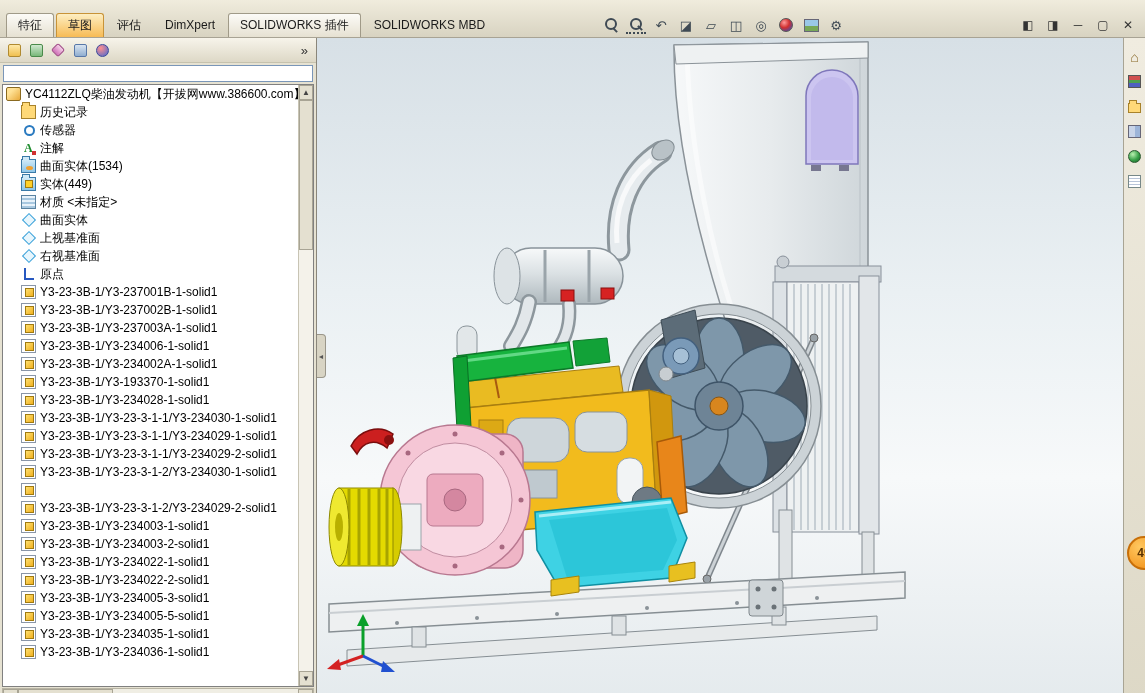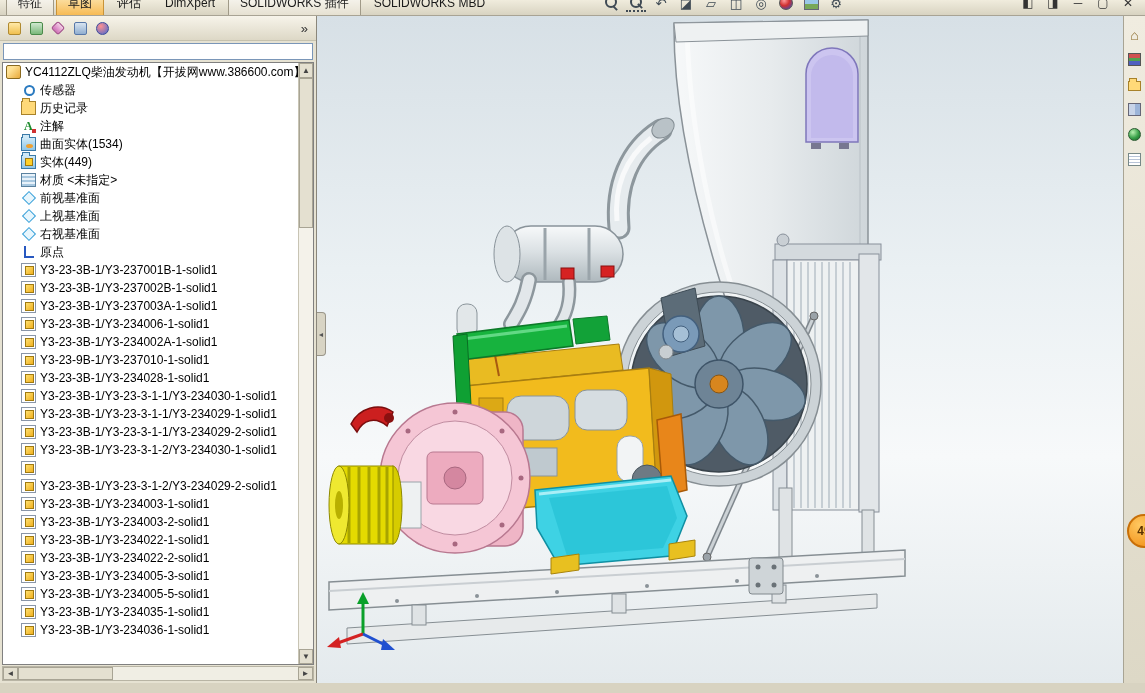--- a/index.html
+++ b/index.html
@@ -1,21 +1,21 @@
 <!DOCTYPE html>
 <html><head>
 <meta charset="utf-8">
 <style>
   * { margin:0; padding:0; box-sizing:border-box; }
   html,body { width:1145px; height:693px; overflow:hidden;
     font-family:"Liberation Sans","DejaVu Sans",sans-serif; font-size:12px; }
   .app { width:1145px; height:693px; position:relative; background:#d8d3c1; }
 
   
-  .ribbon { display:flex; align-items:flex-end; gap:12px; padding-left:6px; height:16px;
+  .ribbon { display:flex; align-items:flex-end; gap:12px; padding-left:6px; height:38px;
     background:linear-gradient(#f0ecdd,#d8d3c1); border-bottom:1px solid #a8a394; }
   .rtab { padding:4px 11px 5px; font-size:12px; line-height:14px; color:#1a1a1a; white-space:nowrap; cursor:default; }
   .rtab.raised { background:linear-gradient(#fcfbf7,#e6e1d2); border:1px solid #a09a88; border-bottom:none; border-radius:3px 3px 0 0; }
   .rtab.active { background:linear-gradient(#fdeec2,#f7bb55); border:1px solid #c89338; border-bottom:none; border-radius:3px 3px 0 0; }
   .vtools { display:flex; align-items:center; gap:5px; margin-left:auto; margin-bottom:3px; }
   .ri { width:20px; height:18px; display:flex; align-items:center; justify-content:center;
         font-size:13px; color:#3f4a54; position:relative; }
   .g-zoom-to-fit::before,.g-zoom-to-area::before { content:""; width:8px; height:8px; border:2px solid #3f4a54; border-radius:50%; position:absolute; top:2px; left:4px; }
   .g-zoom-to-fit::after,.g-zoom-to-area::after { content:""; width:2px; height:6px; background:#3f4a54; position:absolute; bottom:1px; right:5px; transform:rotate(-45deg); }
   .g-zoom-to-area { border-bottom:2px dotted #3f4a54; }
@@ -166,46 +166,46 @@
       <div class="filter-row">
         <input value="" style="">
       </div>
       <div class="tree">
         <div class="rows" id="tree-rows">
           <div class="trow root">
             <span class="tico ic-part"></span>
             <span class="tlabel">YC4112ZLQ柴油发动机【开拔网www.386600.com】</span>
           </div>
         <div class="trow">
+              <span class="tico ic-history"></span>
+              <span class="tlabel">历史记录</span>
+            </div>
+            <div class="trow">
               <span class="tico ic-sensors"></span>
               <span class="tlabel">传感器</span>
             </div>
             <div class="trow">
-              <span class="tico ic-history"></span>
-              <span class="tlabel">历史记录</span>
-            </div>
-            <div class="trow">
               <span class="tico ic-annotations"></span>
               <span class="tlabel">注解</span>
             </div>
             <div class="trow">
               <span class="tico ic-surface-folder"></span>
               <span class="tlabel">曲面实体(1534)</span>
             </div>
             <div class="trow">
               <span class="tico ic-solid-folder"></span>
               <span class="tlabel">实体(449)</span>
             </div>
             <div class="trow">
               <span class="tico ic-material"></span>
               <span class="tlabel">材质 &lt;未指定&gt;</span>
             </div>
             <div class="trow">
               <span class="tico ic-plane"></span>
-              <span class="tlabel">前视基准面</span>
+              <span class="tlabel">曲面实体</span>
             </div>
             <div class="trow">
               <span class="tico ic-plane"></span>
               <span class="tlabel">上视基准面</span>
             </div>
             <div class="trow">
               <span class="tico ic-plane"></span>
               <span class="tlabel">右视基准面</span>
             </div>
             <div class="trow">
@@ -227,21 +227,21 @@
             <div class="trow">
               <span class="tico ic-solid"></span>
               <span class="tlabel">Y3-23-3B-1/Y3-234006-1-solid1</span>
             </div>
             <div class="trow">
               <span class="tico ic-solid"></span>
               <span class="tlabel">Y3-23-3B-1/Y3-234002A-1-solid1</span>
             </div>
             <div class="trow">
               <span class="tico ic-solid"></span>
-              <span class="tlabel">Y3-23-9B-1/Y3-237010-1-solid1</span>
+              <span class="tlabel">Y3-23-3B-1/Y3-193370-1-solid1</span>
             </div>
             <div class="trow">
               <span class="tico ic-solid"></span>
               <span class="tlabel">Y3-23-3B-1/Y3-234028-1-solid1</span>
             </div>
             <div class="trow">
               <span class="tico ic-solid"></span>
               <span class="tlabel">Y3-23-3B-1/Y3-23-3-1-1/Y3-234030-1-solid1</span>
             </div>
             <div class="trow">

